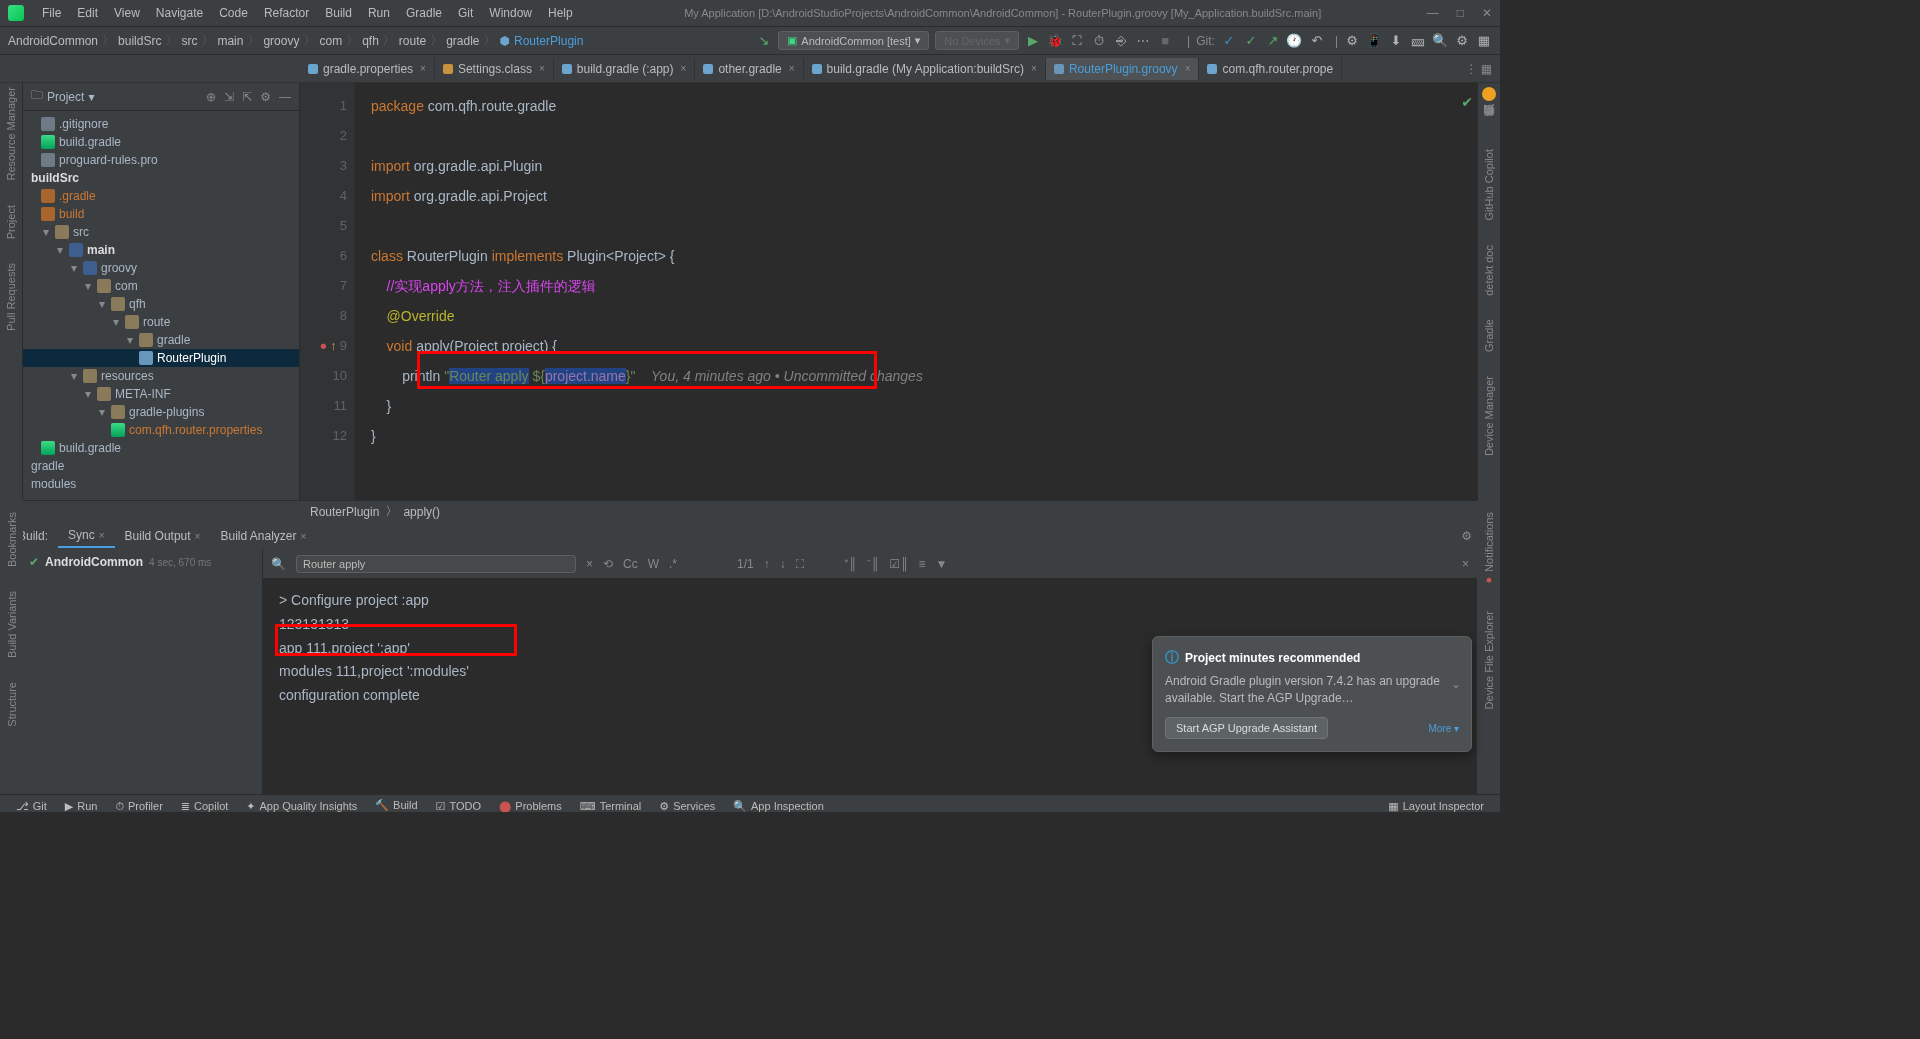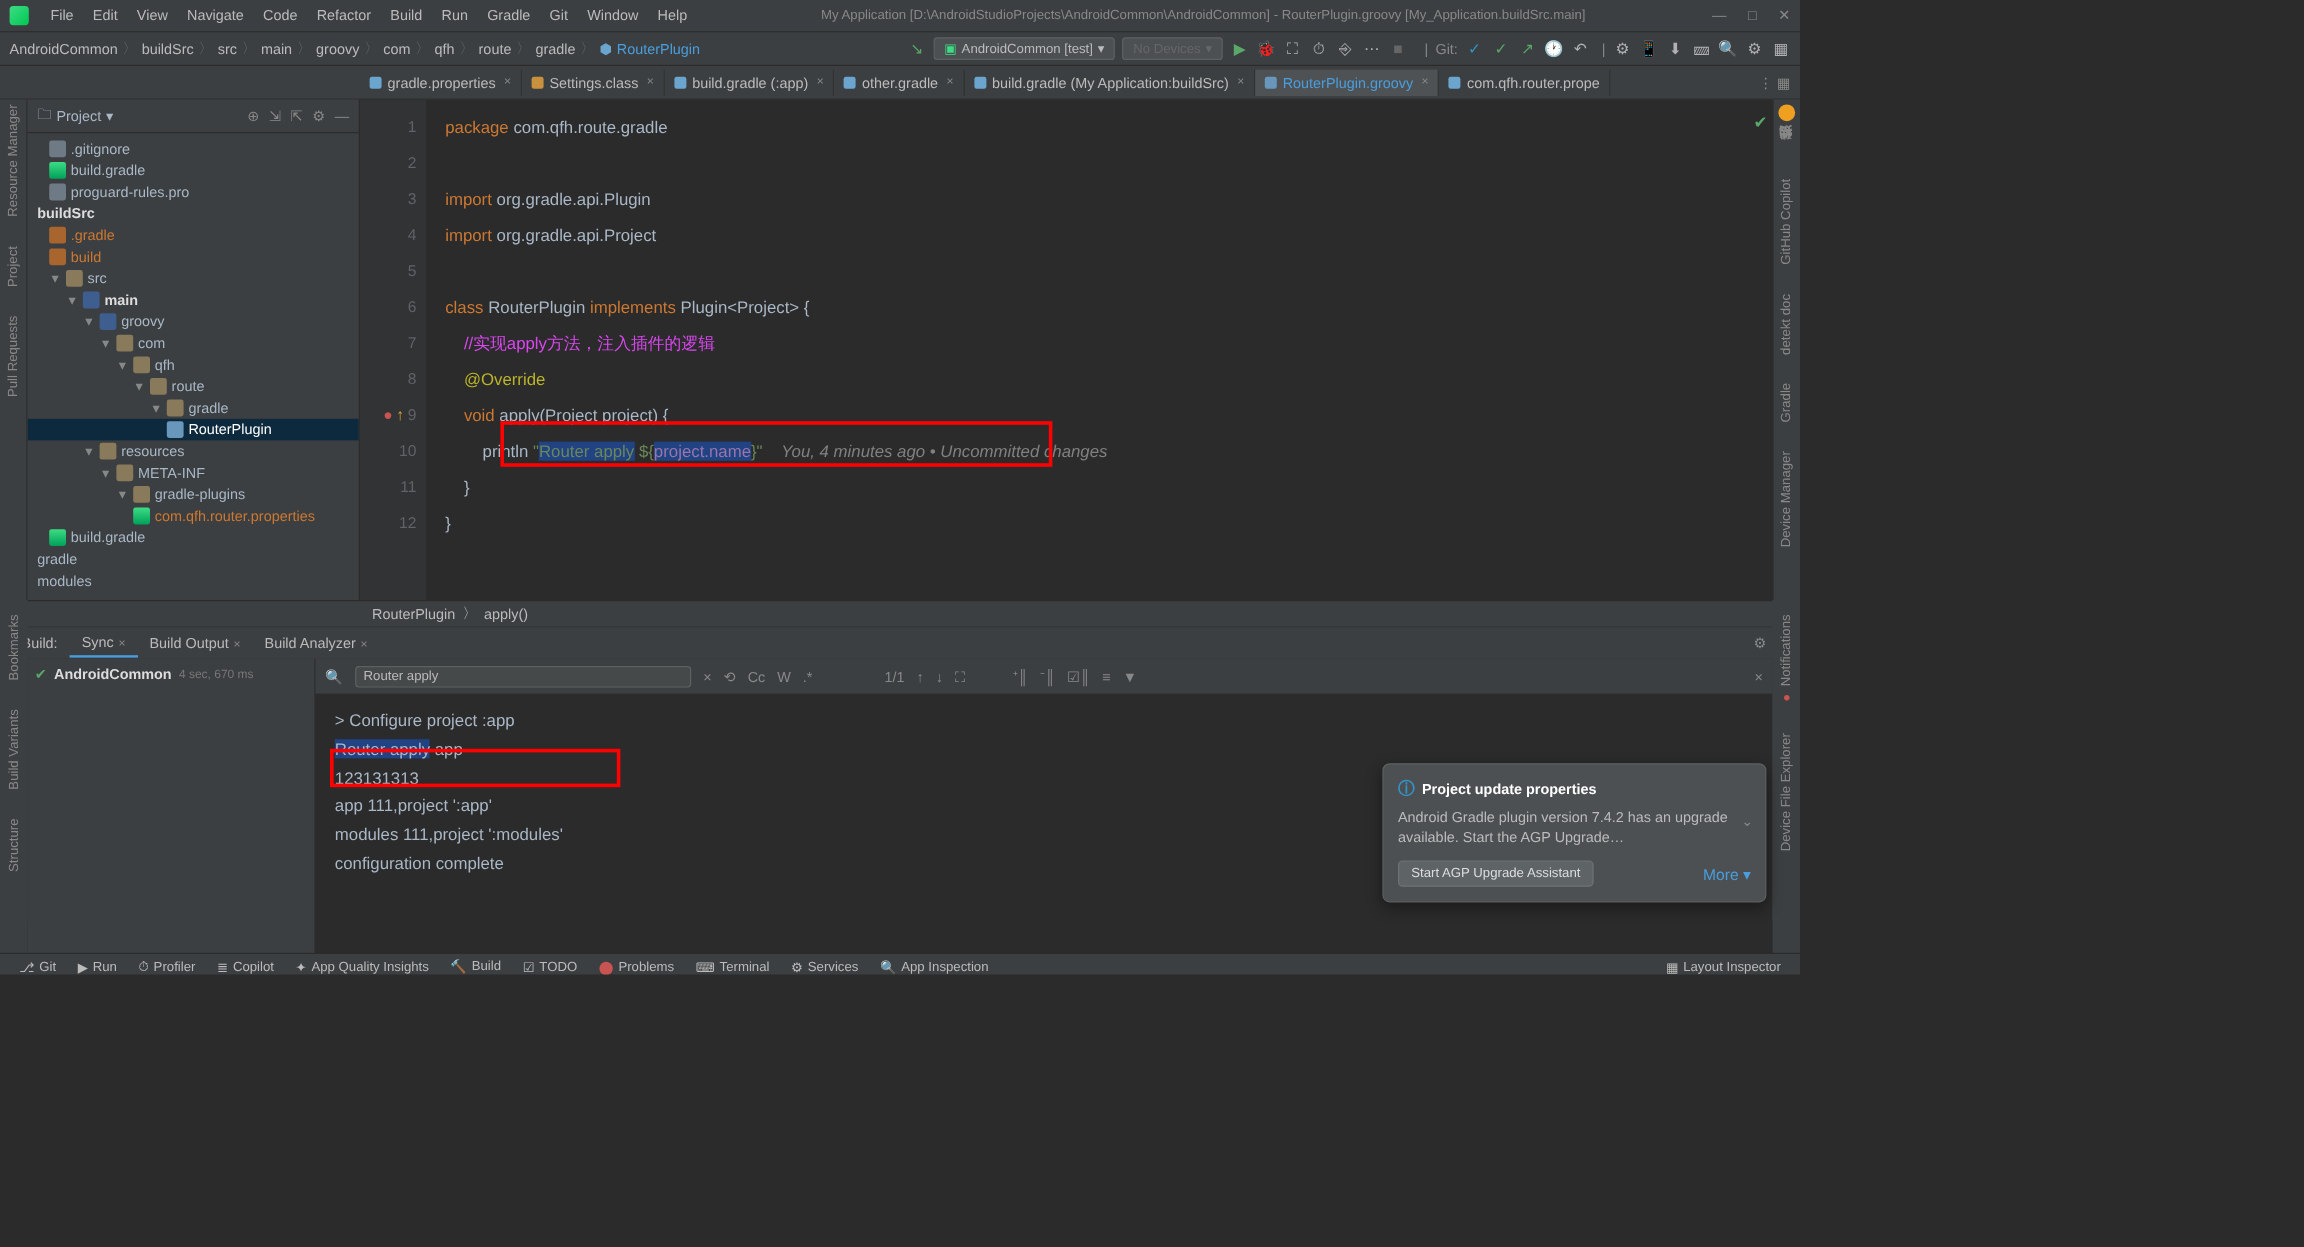--- a/index.html
+++ b/index.html
@@ -115,21 +115,21 @@
   .red-box2 { position:absolute; border:3px solid #ff0000; left:12px; top:45px; width:242px; height:32px;}
   .console .sel { background:#214283; }
 
   
   .notif { position:absolute; right:28px; bottom:60px; width:320px; background:#4c5052; border:1px solid #5e6060; border-radius:6px; padding:12px; box-shadow:0 4px 12px rgba(0,0,0,.4);}
   .notif .ntitle { color:#fff; font-weight:bold; font-size:12px; display:flex; align-items:center; gap:6px;}
   .notif .ntitle .info { color:#3592c4; font-size:14px;}
   .notif .nbody { color:#bbb; font-size:12px; margin-top:6px; line-height:1.4;}
   .notif .nactions { display:flex; align-items:center; margin-top:10px; gap:12px;}
   .notif .btn { background:#5e6366; border:1px solid #6f7375; border-radius:4px; padding:4px 10px; color:#ddd; font-size:11px; cursor:pointer;}
-  .notif .more { color:#4a9edd; font-size:13px; cursor:pointer; margin-left:auto;}
+  .notif .more { color:#4a9edd; font-size:10px; cursor:pointer; margin-left:auto;}
   .notif .chev { position:absolute; right:10px; top:40px; color:#888;}
 
   
   .bottom-tabs { height:23px; background:#3c3f41; border-top:1px solid #2b2b2b; display:flex; align-items:center; padding:0 8px; gap:2px;}
   .botab { display:flex; align-items:center; gap:4px; padding:2px 8px; font-size:11px; color:#bbb; cursor:pointer;}
   .botab.active { border-bottom:2px solid #4a9edd;}
   .botab .bi { font-size:11px;}
   .bottom-tabs .spacer { flex:1;}
 
   
@@ -462,21 +462,20 @@
         <span style="flex:0 0 20px"></span>
         <span class="si">⁺║</span>
         <span class="si">⁻║</span>
         <span class="si">☑║</span>
         <span class="si">≡</span>
         <span class="si">▼</span>
         <span style="margin-left:auto" class="si">×</span>
       </div>
       <div class="console mono">
         <div>&gt; Configure project :app</div>
-        <div><span class="sel">Router apply</span><span> app</span></div>
         <div>123131313</div>
         <div>app 111,project ':app'</div>
         <div>modules 111,project ':modules'</div>
         <div>configuration complete</div>
         <div class="red-box2"></div>
       </div>
     </div>
     <div style="width:23px;background:#3c3f41;display:flex;flex-direction:column;align-items:center;padding-top:8px;gap:16px;color:#888">
       <span>⇥</span>
     </div>
@@ -558,21 +557,21 @@
 </div>
 
 <div style="position:absolute; right:0; top:500px; width:23px; background:#3c3f41; bottom:45px; display:flex; flex-direction:column; align-items:center; gap:24px; padding-top:12px;">
   <span class="vlabel"><span style="color:#c75450">●</span> <span>Notifications</span></span>
   <span class="vlabel">Device File Explorer</span>
 </div>
 
 <div class="notif">
   <div class="ntitle">
       <span class="info">ⓘ</span>
-      <span>Project update properties</span>
+      <span>Project minutes recommended</span>
     </div>
   <div class="nbody">Android Gradle plugin version 7.4.2 has an upgrade available. Start the AGP Upgrade…</div>
   <span class="chev">⌄</span>
   <div class="nactions">
     <span class="btn">Start AGP Upgrade Assistant</span>
     <span class="more">More ▾</span>
   </div>
 </div>
 
 </body></html>

